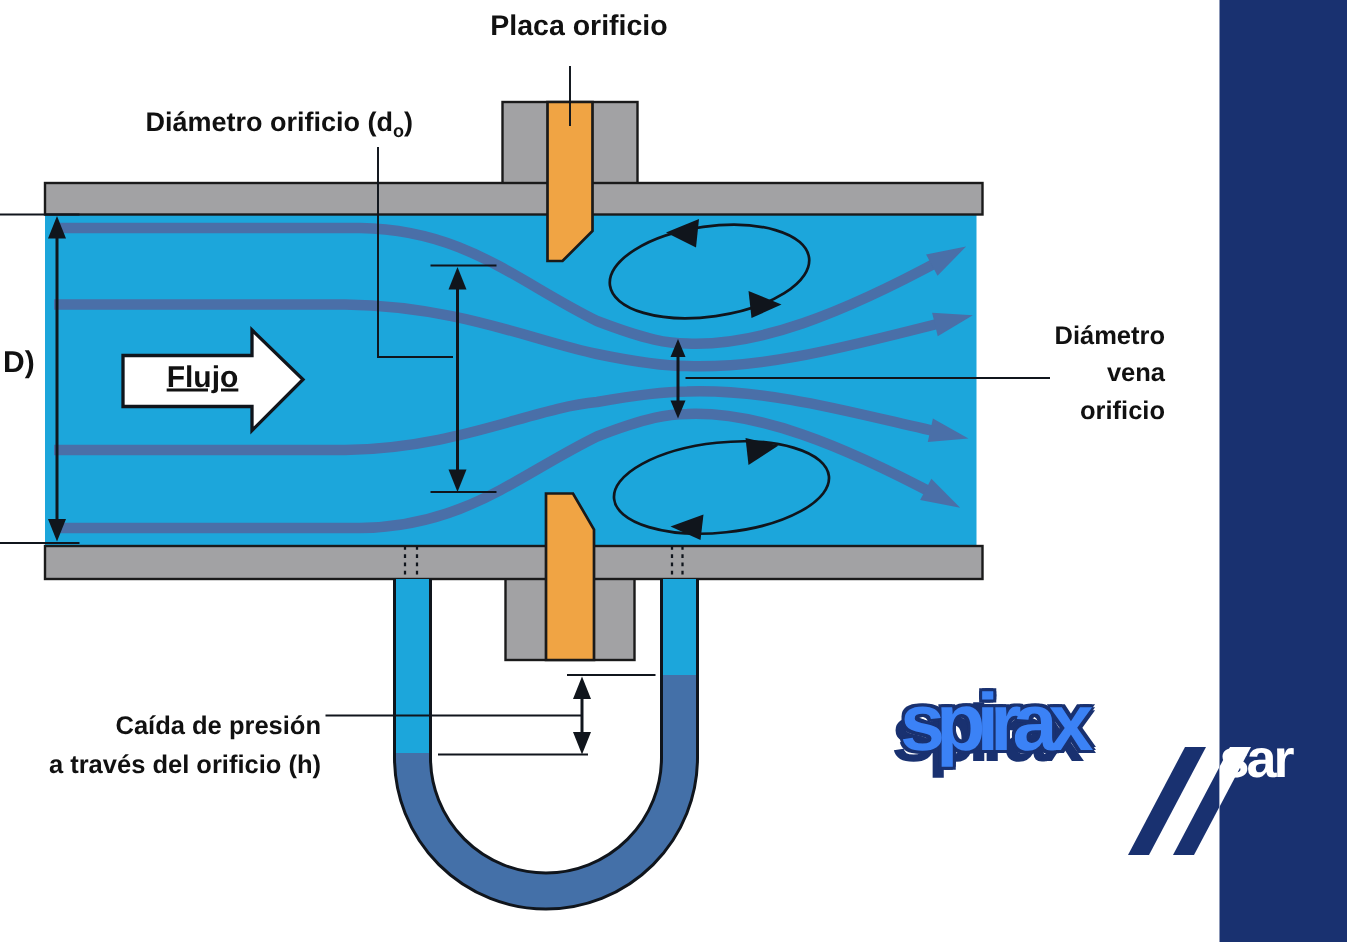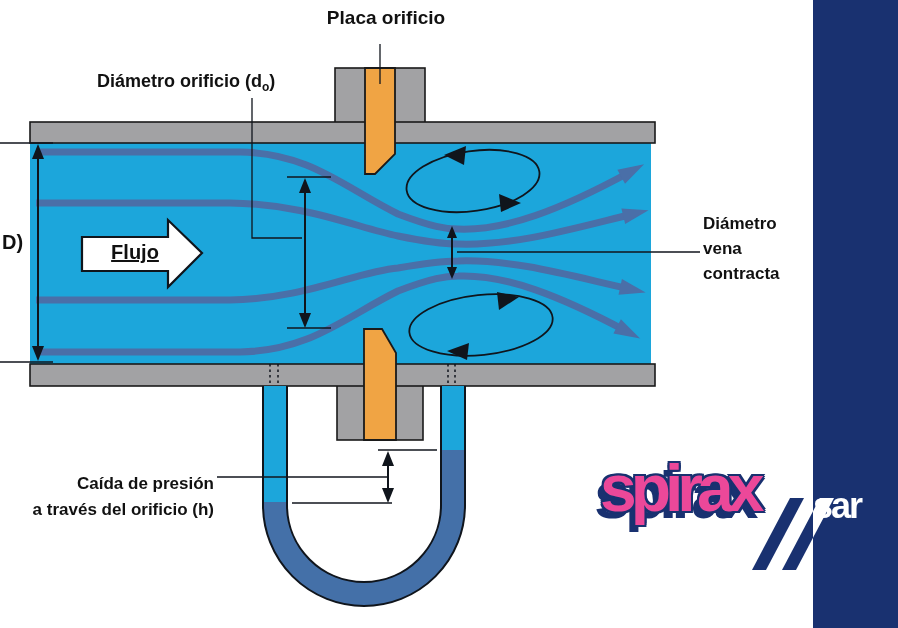--- a/index.html
+++ b/index.html
@@ -2,31 +2,31 @@
 <html><head>
 <meta charset="utf-8">
 <style>
   html,body{margin:0;padding:0;background:#fff;}
   .stage{
     position:relative;width:898px;height:628px;background:#ffffff;
     overflow:hidden;font-family:"Liberation Sans",sans-serif;
   }
   .navy-bar{position:absolute;left:813px;top:0;width:85px;height:628px;background:#193170;}
   svg.diagram{position:absolute;left:0;top:0;z-index:2;}
-  .lbl{position:absolute;z-index:3;color:#111;font-weight:bold;white-space:pre-line;}
+  .lbl{position:absolute;z-index:3;color:#111;font-weight:bold;white-space:pre-line;text-align:right;}
   .lbl-placa{left:300px;top:7px;width:172px;text-align:center;font-size:19px;}
   .lbl-do{left:97px;top:71px;font-size:18px;}
   .lbl-do .sub{font-size:12px;vertical-align:-4px;}
   .lbl-D{left:2px;top:231px;font-size:20px;}
   .lbl-flujo{left:95px;top:241px;width:80px;text-align:center;font-size:20px;text-decoration:underline;}
   .lbl-vena{left:703px;top:211px;font-size:17px;line-height:25px;}
   .lbl-caida{left:14px;top:471px;width:200px;text-align:right;font-size:17px;line-height:26px;}
   .brand-spirax{
     position:absolute;left:600px;top:455px;z-index:3;
-    font-size:66px;font-weight:bold;letter-spacing:-6px;color:#ec4899;line-height:1;
+    font-size:54px;font-weight:bold;letter-spacing:-6px;color:#3b82f6;line-height:1;
     text-shadow:
       2px 0 0 #193170,-2px 0 0 #193170,0 2px 0 #193170,0 -2px 0 #193170,
       2px 2px 0 #193170,-2px -2px 0 #193170,2px -2px 0 #193170,-2px 2px 0 #193170,
       -6px 7px 0 #193170;
   }
   .brand-sar{
     position:absolute;left:813px;top:488px;z-index:4;
     font-size:36px;font-weight:bold;letter-spacing:-2px;color:#ffffff;line-height:1;
   }
 </style>
@@ -146,21 +146,21 @@
   <div class="lbl lbl-placa">Placa orificio</div>
 
   <div class="lbl lbl-do"><span>Diámetro orificio (d</span><span class="sub">o</span><span>)</span></div>
 
   <div class="lbl lbl-D">D)</div>
 
   <div class="lbl lbl-flujo">Flujo</div>
 
   <div class="lbl lbl-vena">Diámetro
 vena
-contracta</div>
+orificio</div>
 
   <div class="lbl lbl-caida">Caída de presión
 a través del orificio (h)</div>
 
   <div class="brand-spirax">spirax</div>
   <div class="brand-sar">sar</div>
 
 </div>
 
 </body></html>

